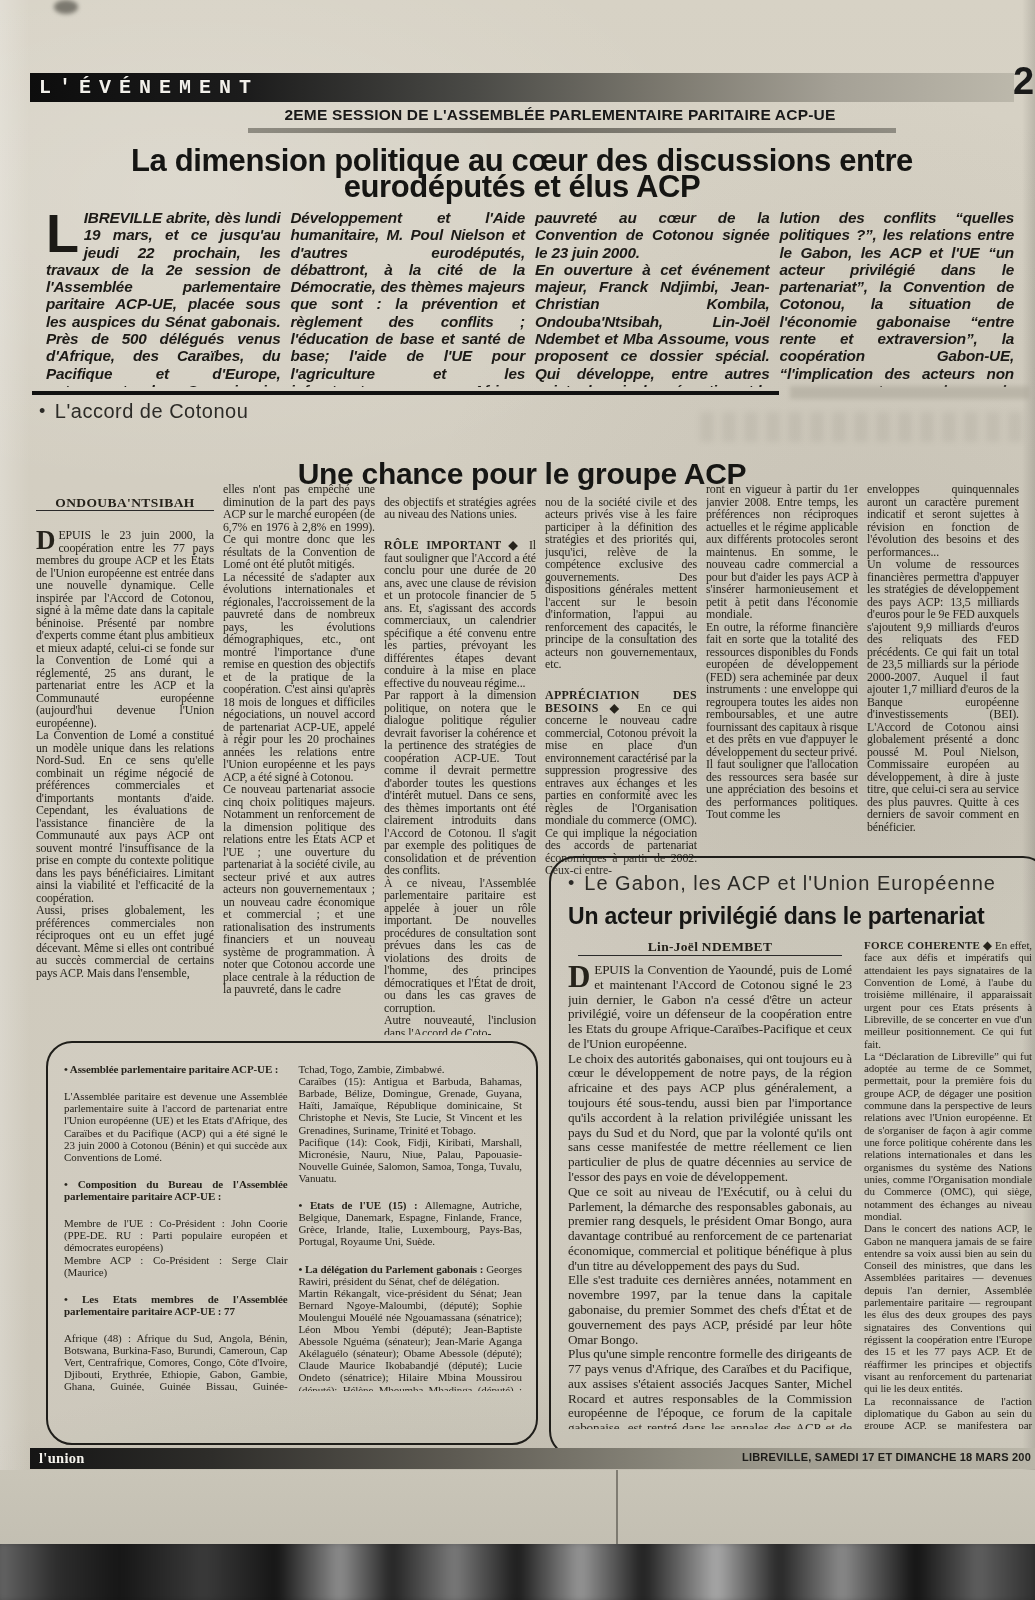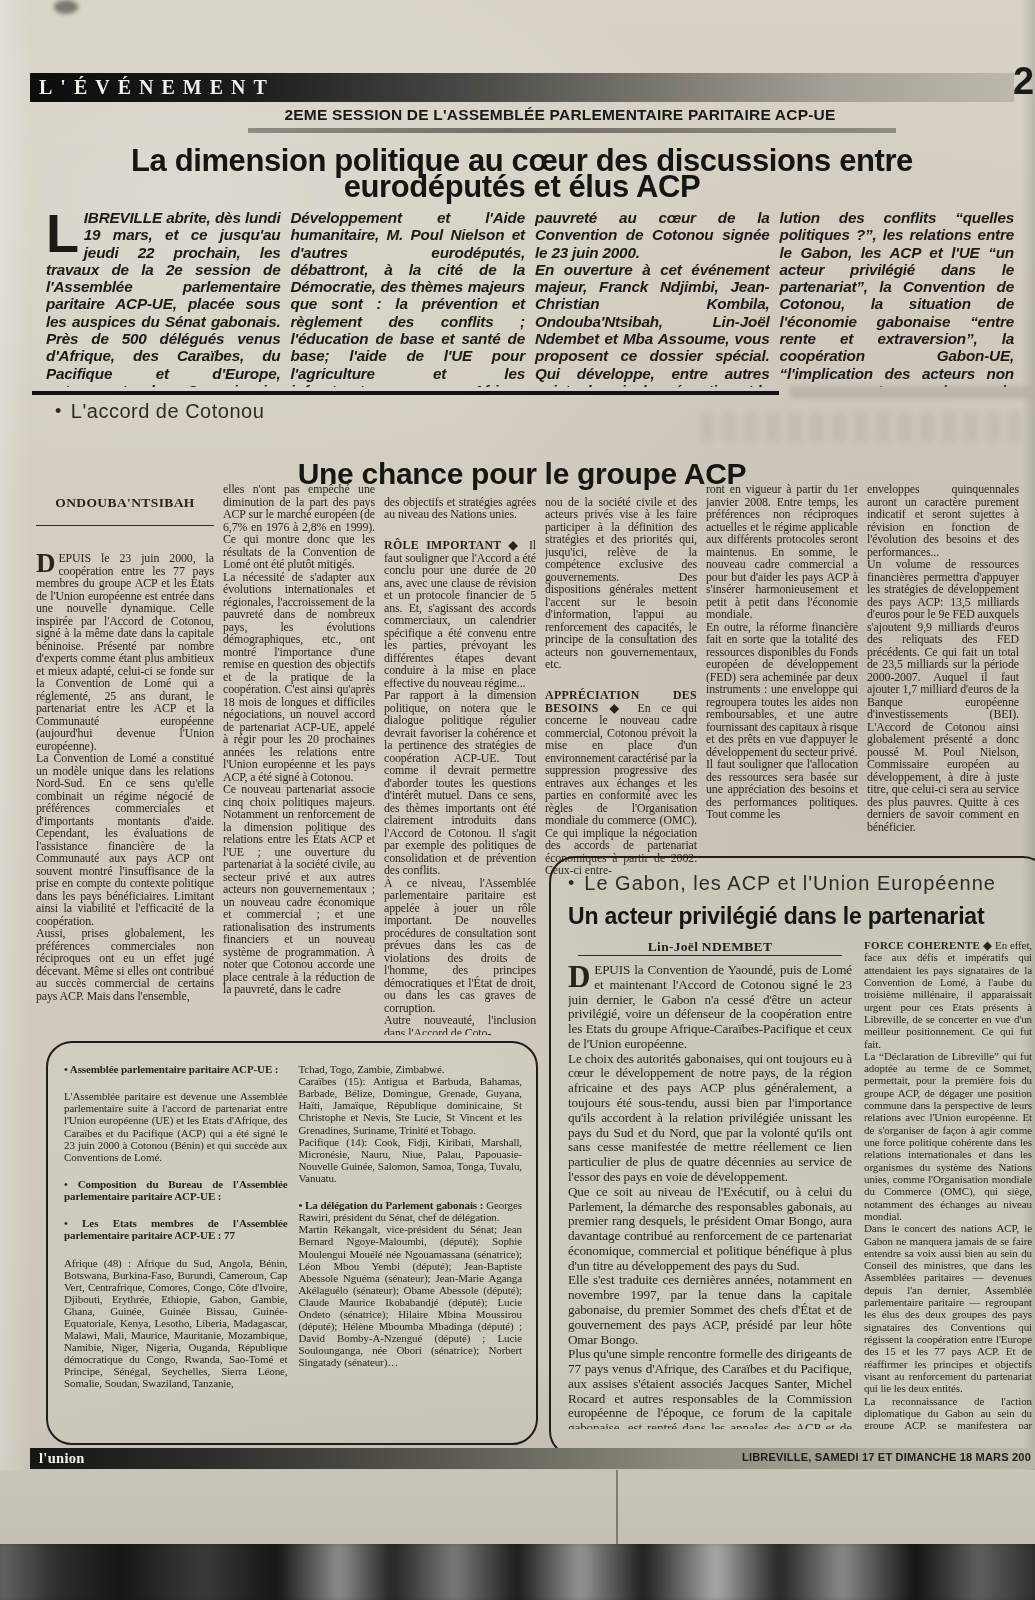--- a/index.html
+++ b/index.html
@@ -35,21 +35,21 @@
     filter:blur(5px);
   }
 
   
   .topbar {
     left:30px; top:73px; width:984px; height:29px;
     background:linear-gradient(90deg, #0d0d0d 0%, #1c1c1c 22%, #4a4a46 45%, #7d7a70 65%, #a5a196 82%, #bcb8ab 100%);
     display:flex; align-items:center; padding-left:9px;
   }
   .topbar .label {
-    font-family:Liberation Serif, serif; font-weight:bold;
+    font-family:Liberation Mono, monospace; font-weight:bold;
     color:#f2f0ea; font-size:20px; letter-spacing:8px; text-shadow:0 0 1px #000;
   }
   .pagenum { left:1013px; top:60px; font-family:"Liberation Sans", sans-serif; font-weight:bold; font-size:38px; color:#1a1a1a; }
   .kicker { left:140px; top:106px; width:840px; text-align:center;
     font-family:"Liberation Sans", sans-serif; font-weight:bold; font-size:15.5px; color:#181818; letter-spacing:.2px; }
   .kicker-rule { left:248px; top:128px; width:648px; height:5px;
     background:linear-gradient(90deg, #8f8c82, #716e65 40%, #8f8c82); }
   .hl { left:30px; width:984px; text-align:center; font-family:"Liberation Sans", sans-serif;
     font-weight:bold; color:#151513; letter-spacing:-.4px; }
   .hl1 { top:143px; font-size:31px; }
@@ -58,33 +58,33 @@
   
   .lead { left:46px; top:209px; width:968px; height:178px; display:flex; gap:10px; overflow:hidden; }
   .lead .lcol { width:242px; font-family:"Liberation Sans", sans-serif; font-weight:bold; font-style:italic;
     font-size:15.3px; line-height:1.13; text-align:justify; color:#1c1a16; white-space:pre-line; letter-spacing:-.2px; }
   .lead .dropcap { float:left; font-style:normal; font-size:54px; line-height:.82; padding:2px 5px 0 0; font-weight:800; }
 
   .rule-black { left:32px; top:391px; width:747px; height:4px; background:#111; }
 
   
   .sec-kicker { font-family:"Liberation Sans", sans-serif; font-weight:400; color:#2c2b27; }
-  .cotonou-kicker { left:55px; top:400px; font-size:20px; letter-spacing:.5px; }
+  .cotonou-kicker { left:39px; top:400px; font-size:20px; letter-spacing:.5px; }
   .bullet { font-size:18px; vertical-align:1px; padding-right:9px; }
   .chance-hl { left:30px; top:457px; width:984px; text-align:center;
     font-family:"Liberation Sans", sans-serif; font-weight:bold; font-size:30px; color:#161614; letter-spacing:-.3px; }
 
   
   .article { left:36px; top:483px; width:988px; height:552px; display:flex; gap:9px; }
   .acol { width:152px; height:552px; overflow:hidden; font-size:11.9px; line-height:1.05;
     text-align:justify; color:#26231b; white-space:pre-line; letter-spacing:-.1px; }
   .acol.first { width:178px; }
   .acol.short { height:357px; }
   .byline { font-weight:bold; font-size:13.5px; text-align:center; letter-spacing:.4px;
-    border-bottom:1.5px solid #2a2a2a; padding-bottom:15px; margin-bottom:14px; white-space:normal; }
+    border-bottom:1.5px solid #2a2a2a; padding-bottom:0; margin-bottom:6px; white-space:normal; }
   .adrop { float:left; font-size:27px; line-height:.8; font-weight:bold; padding:1px 3px 0 0; }
   .seg { margin-bottom:6px; }
   .subhead { font-weight:bold; letter-spacing:.3px; }
 
   
   .box { border:2.5px solid #1f1e1a; border-radius:26px; background:rgba(255,255,255,.05); }
   .reperes { left:46px; top:1041px; width:492px; height:404px; padding:8px 14px 8px 16px; overflow:hidden; }
   .reperes-title { text-align:center; font-weight:bold; font-size:29px; color:#131310; letter-spacing:-.5px; margin-bottom:4px; }
   .rcols { display:flex; gap:11px; height:340px; overflow:hidden; }
   .rcol { width:224px; font-size:11px; line-height:1.1; text-align:justify; color:#26231b; white-space:pre-line; letter-spacing:-.1px; }
@@ -172,27 +172,30 @@
     <div class="acol short">enveloppes quinquennales auront un caractère purement indicatif et seront sujettes à révision en fonction de l'évolution des besoins et des performances...
 Un volume de ressources financières permettra d'appuyer les stratégies de développement des pays ACP: 13,5 milliards d'euros pour le 9e FED auxquels s'ajoutent 9,9 milliards d'euros des reliquats des FED précédents. Ce qui fait un total de 23,5 milliards sur la période 2000-2007. Auquel il faut ajouter 1,7 milliard d'euros de la Banque européenne d'investissements (BEI). L'Accord de Cotonou ainsi globalement présenté a donc poussé M. Poul Nielson, Commissaire européen au développement, à dire à juste titre, que celui-ci sera au service des plus pauvres. Quitte à ces derniers de savoir comment en bénéficier.</div>
   </div>
 
   <div class="abs box reperes">
     <div class="rcols">
       <div class="rcol">
         <div class="seg rhead">• Assemblée parlementaire paritaire ACP-UE :</div>
         <div class="seg">L'Assemblée paritaire est devenue une Assemblée parlementaire suite à l'accord de partenariat entre l'Union européenne (UE) et les Etats d'Afrique, des Caraïbes et du Pacifique (ACP) qui a été signé le 23 juin 2000 à Cotonou (Bénin) et qui succède aux Conventions de Lomé.</div>
         <div class="seg rhead">• Composition du Bureau de l'Assemblée parlementaire paritaire ACP-UE :</div>
+        <div class="seg">Membre de l'UE : Co-Président : John Coorie (PPE-DE. RU : Parti populaire européen et démocrates européens)
+Membre ACP : Co-Président : Serge Clair (Maurice)</div>
         <div class="seg rhead">• Les Etats membres de l'Assemblée parlementaire paritaire ACP-UE : 77</div>
         <div class="seg">Afrique (48) : Afrique du Sud, Angola, Bénin, Botswana, Burkina-Faso, Burundi, Cameroun, Cap Vert, Centrafrique, Comores, Congo, Côte d'Ivoire, Djibouti, Erythrée, Ethiopie, Gabon, Gambie, Ghana, Guinée, Guinée Bissau, Guinée- Equatoriale, Kenya, Lesotho, Liberia, Madagascar, Malawi, Mali, Maurice, Mauritanie, Mozambique, Namibie, Niger, Nigeria, Ouganda, République démocratique du Congo, Rwanda, Sao-Tomé et Principe, Sénégal, Seychelles, Sierra Léone, Somalie, Soudan, Swaziland, Tanzanie,</div>
       </div>
       <div class="rcol">
         <div class="seg">Tchad, Togo, Zambie, Zimbabwé.
 Caraïbes (15): Antigua et Barbuda, Bahamas, Barbade, Bélize, Domingue, Grenade, Guyana, Haïti, Jamaïque, République dominicaine, St Christophe et Nevis, Ste Lucie, St Vincent et les Grenadines, Suriname, Trinité et Tobago.
 Pacifique (14): Cook, Fidji, Kiribati, Marshall, Micronésie, Nauru, Niue, Palau, Papouasie-Nouvelle Guinée, Salomon, Samoa, Tonga, Tuvalu, Vanuatu.</div>
+        <div class="seg"><b class="rhead">• Etats de l'UE (15) :</b> <span>Allemagne, Autriche, Belgique, Danemark, Espagne, Finlande, France, Grèce, Irlande, Italie, Luxembourg, Pays-Bas, Portugal, Royaume Uni, Suède.</span></div>
         <div class="seg"><b class="rhead">• La délégation du Parlement gabonais :</b> <span>Georges Rawiri, président du Sénat, chef de délégation.
 Martin Rékangalt, vice-président du Sénat; Jean Bernard Ngoye-Maloumbi, (député); Sophie Moulengui Mouélé née Ngouamassana (sénatrice); Léon Mbou Yembi (député); Jean-Baptiste Abessole Nguéma (sénateur); Jean-Marie Aganga Akélaguélo (sénateur); Obame Abessole (député); Claude Maurice Ikobabandjé (député); Lucie Ondeto (sénatrice); Hilaire Mbina Moussirou (député); Hélène Mboumba Mbadinga (député) ; David Bomby-A-Nzengué (député) ; Lucie Soulounganga, née Obori (sénatrice); Norbert Singatady (sénateur)…</span></div>
       </div>
     </div>
   </div>
 
   <div class="abs box gabon">
     <div class="sec-kicker gabon-kicker"><span class="bullet">•</span><span>Le Gabon, les ACP et l'Union Européenne</span></div>
     <div class="gabon-hl">Un acteur privilégié dans le partenariat</div>
     <div class="gcols">

